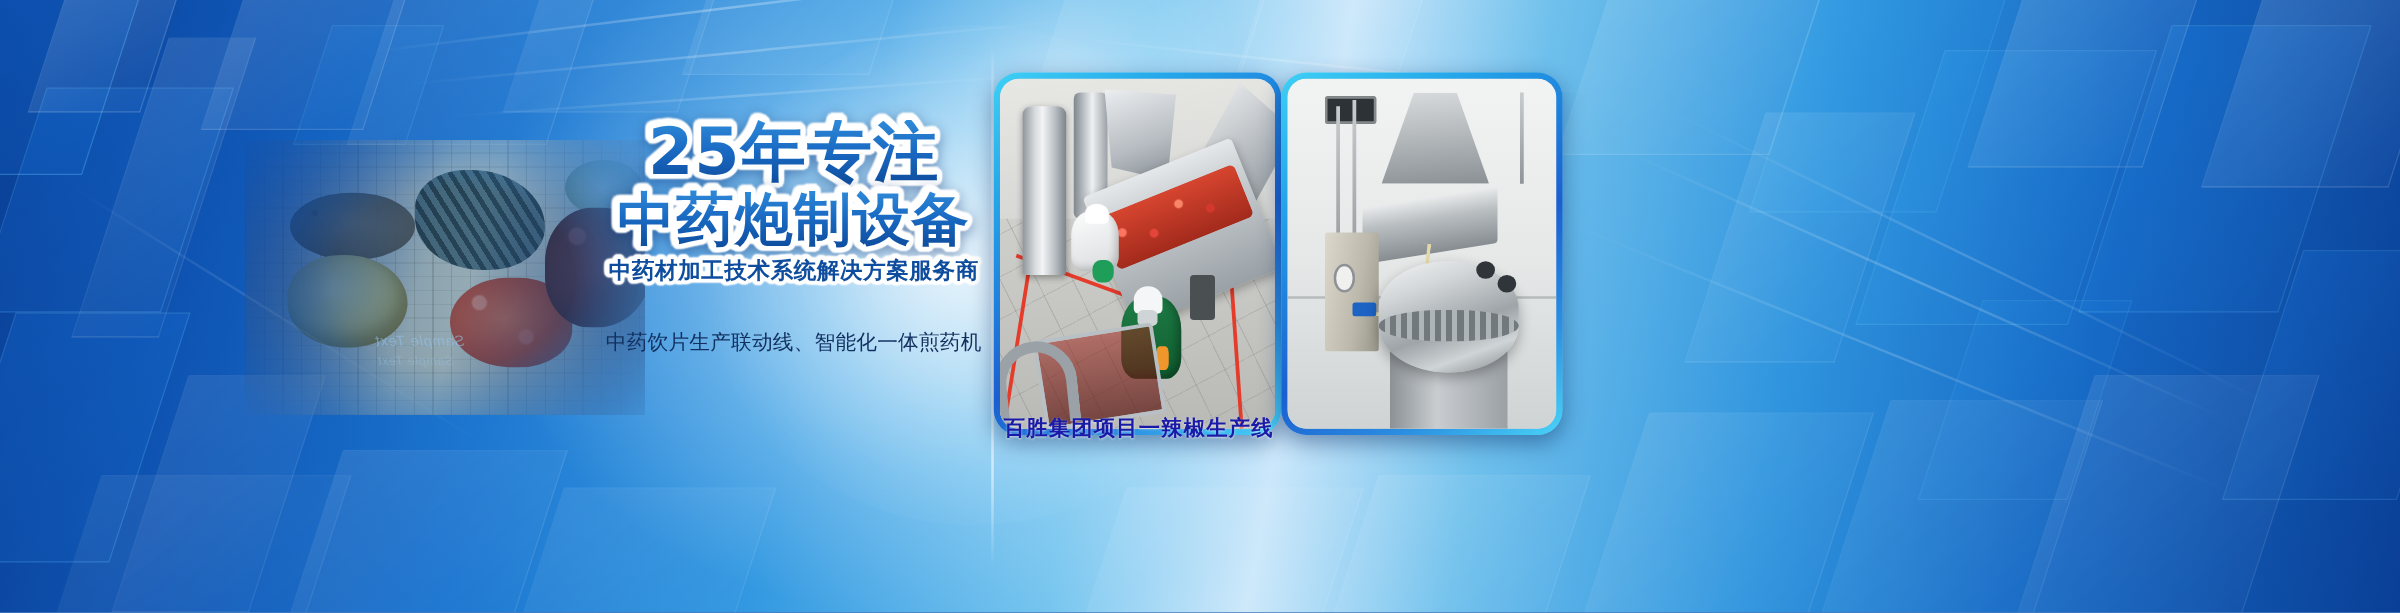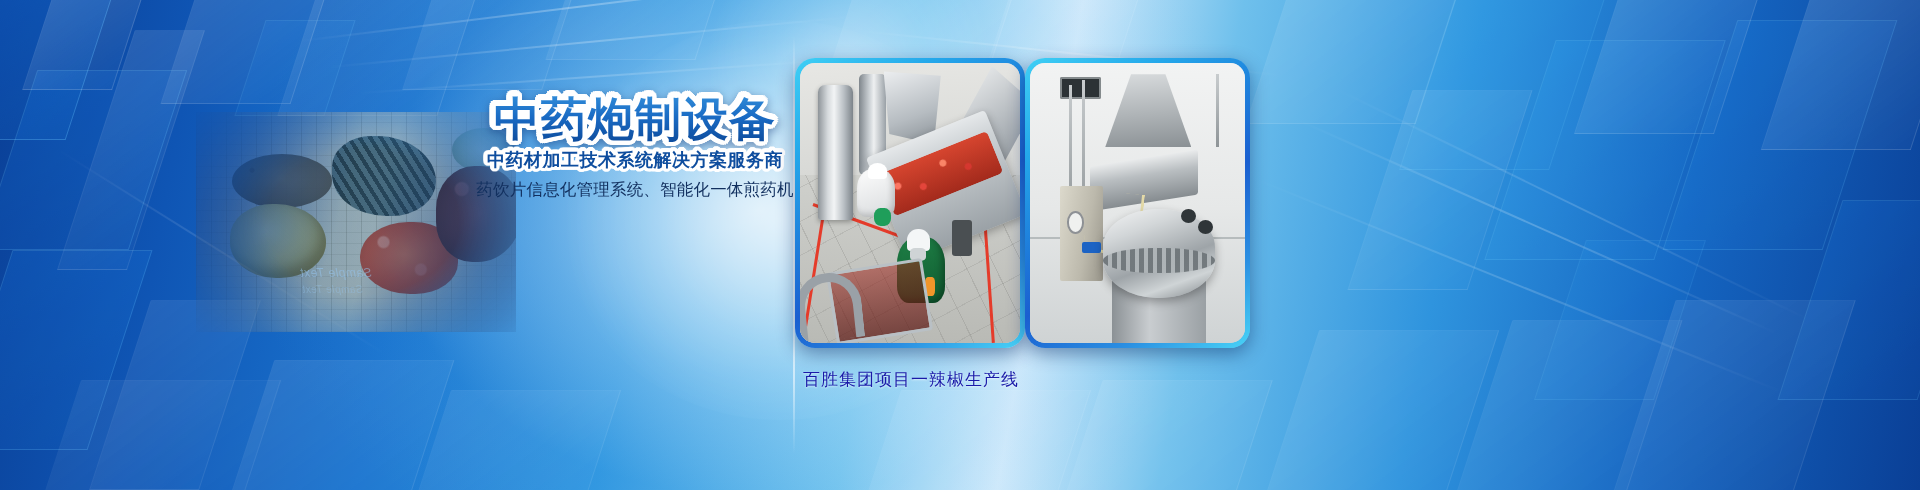--- a/index.html
+++ b/index.html
@@ -159,21 +159,21 @@
     font-weight:bold;
     font-size:18px;
     letter-spacing:0.5px;
     color:#0e4d9e;
     white-space:nowrap;
     filter:
       drop-shadow(1.4px 0 0 #fff) drop-shadow(-1.4px 0 0 #fff)
       drop-shadow(0 1.4px 0 #fff) drop-shadow(0 -1.4px 0 #fff)
       drop-shadow(1px 1px 0 #fff) drop-shadow(-1px 1px 0 #fff)
       drop-shadow(1px -1px 0 #fff) drop-shadow(-1px -1px 0 #fff);
-    margin-bottom:5px;
+    margin-bottom:33px;
   }
   #desc {
     font-family:"DejaVu Sans","Liberation Sans",sans-serif;
     font-size:16.5px;
     line-height:1.62;
     color:#12305f;
     letter-spacing:0.2px;
   }
   #desc div { white-space:nowrap; }
 
@@ -359,26 +359,25 @@
     position:absolute; left:24%; top:64%; width:9%; height:4%;
     background:#1c63c4; border-radius:2px;
   }
 
   
   .caption {
     position:absolute;
     z-index:8;
     font-family:"DejaVu Sans","Liberation Sans",sans-serif;
     font-size:17px;
-    font-weight:normal;
+    font-weight:bold;
     color:#1a1aa8;
     letter-spacing:1px;
     white-space:nowrap;
     text-shadow:0 1px 2px rgba(255,255,255,0.65);
-    margin-top:37px;
   }
   #caption-1 { left:803px; top:331px; }
   #caption-2 { left:1057px; top:331px; }
 </style>
 </head>
 <body>
 
 <div id="banner">
 
   <div class="geo">
@@ -437,24 +436,25 @@
     <div class="herb-pile hp-slice"></div>
     <div class="herb-pile hp-red"></div>
     <div class="herb-pile hp-dark"></div>
     <div class="tint"></div>
     <div class="tint2"></div>
   </div>
   <div class="sampletext" style="left:300px; top:266px;">Sample Text</div>
   <div class="sampletext" style="left:302px; top:284px; font-size:10px; opacity:.7;">Sample Text</div>
 
   <div id="text-block">
+    <div class="hl" id="hl-1">25年专注</div>
     <div class="hl" id="hl-2">中药炮制设备</div>
     <div id="subtitle">中药材加工技术系统解决方案服务商</div>
     <div id="desc">
-      <div>药饮片信息化管理系统、智能化一体煎药机</div>
+      <div>中药饮片生产联动线、智能化一体煎药机</div>
     </div>
   </div>
 
   <div id="divider"></div>
 
   <div class="photo-card" id="photo-card-1">
     <div class="inner">
       <div id="pic1">
         <div class="floor"></div>
         <div class="redline rl1"></div>

